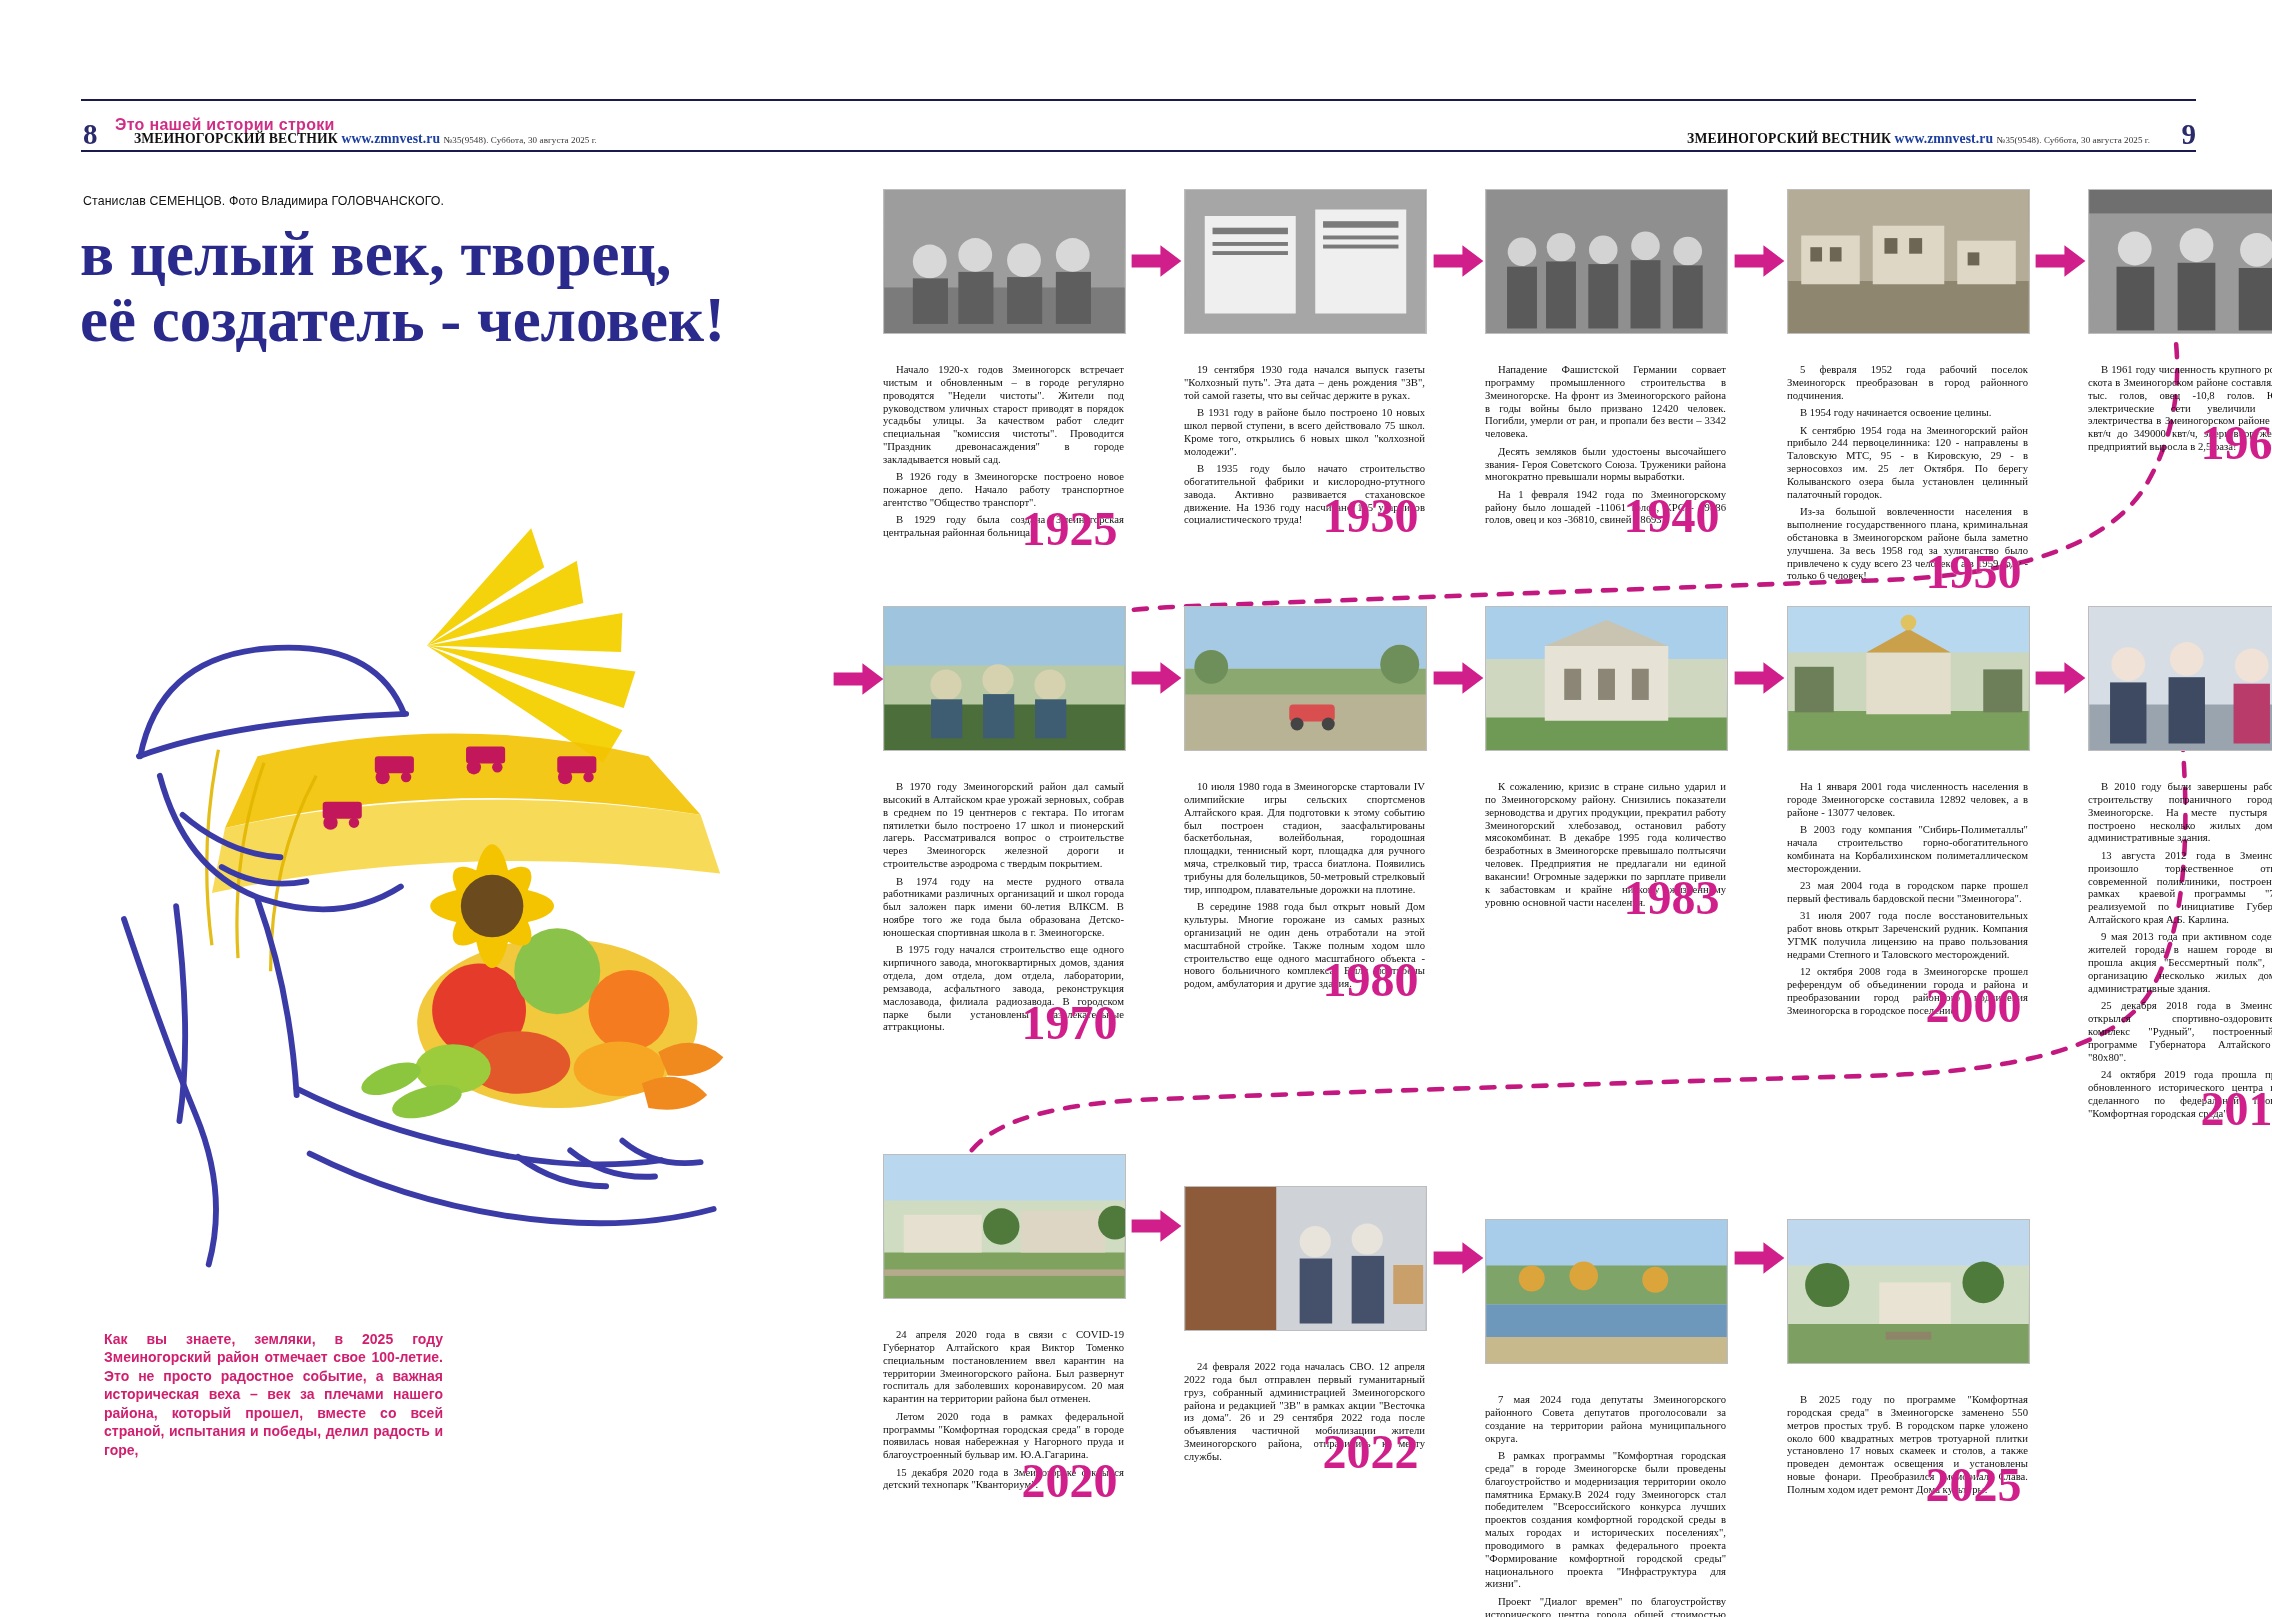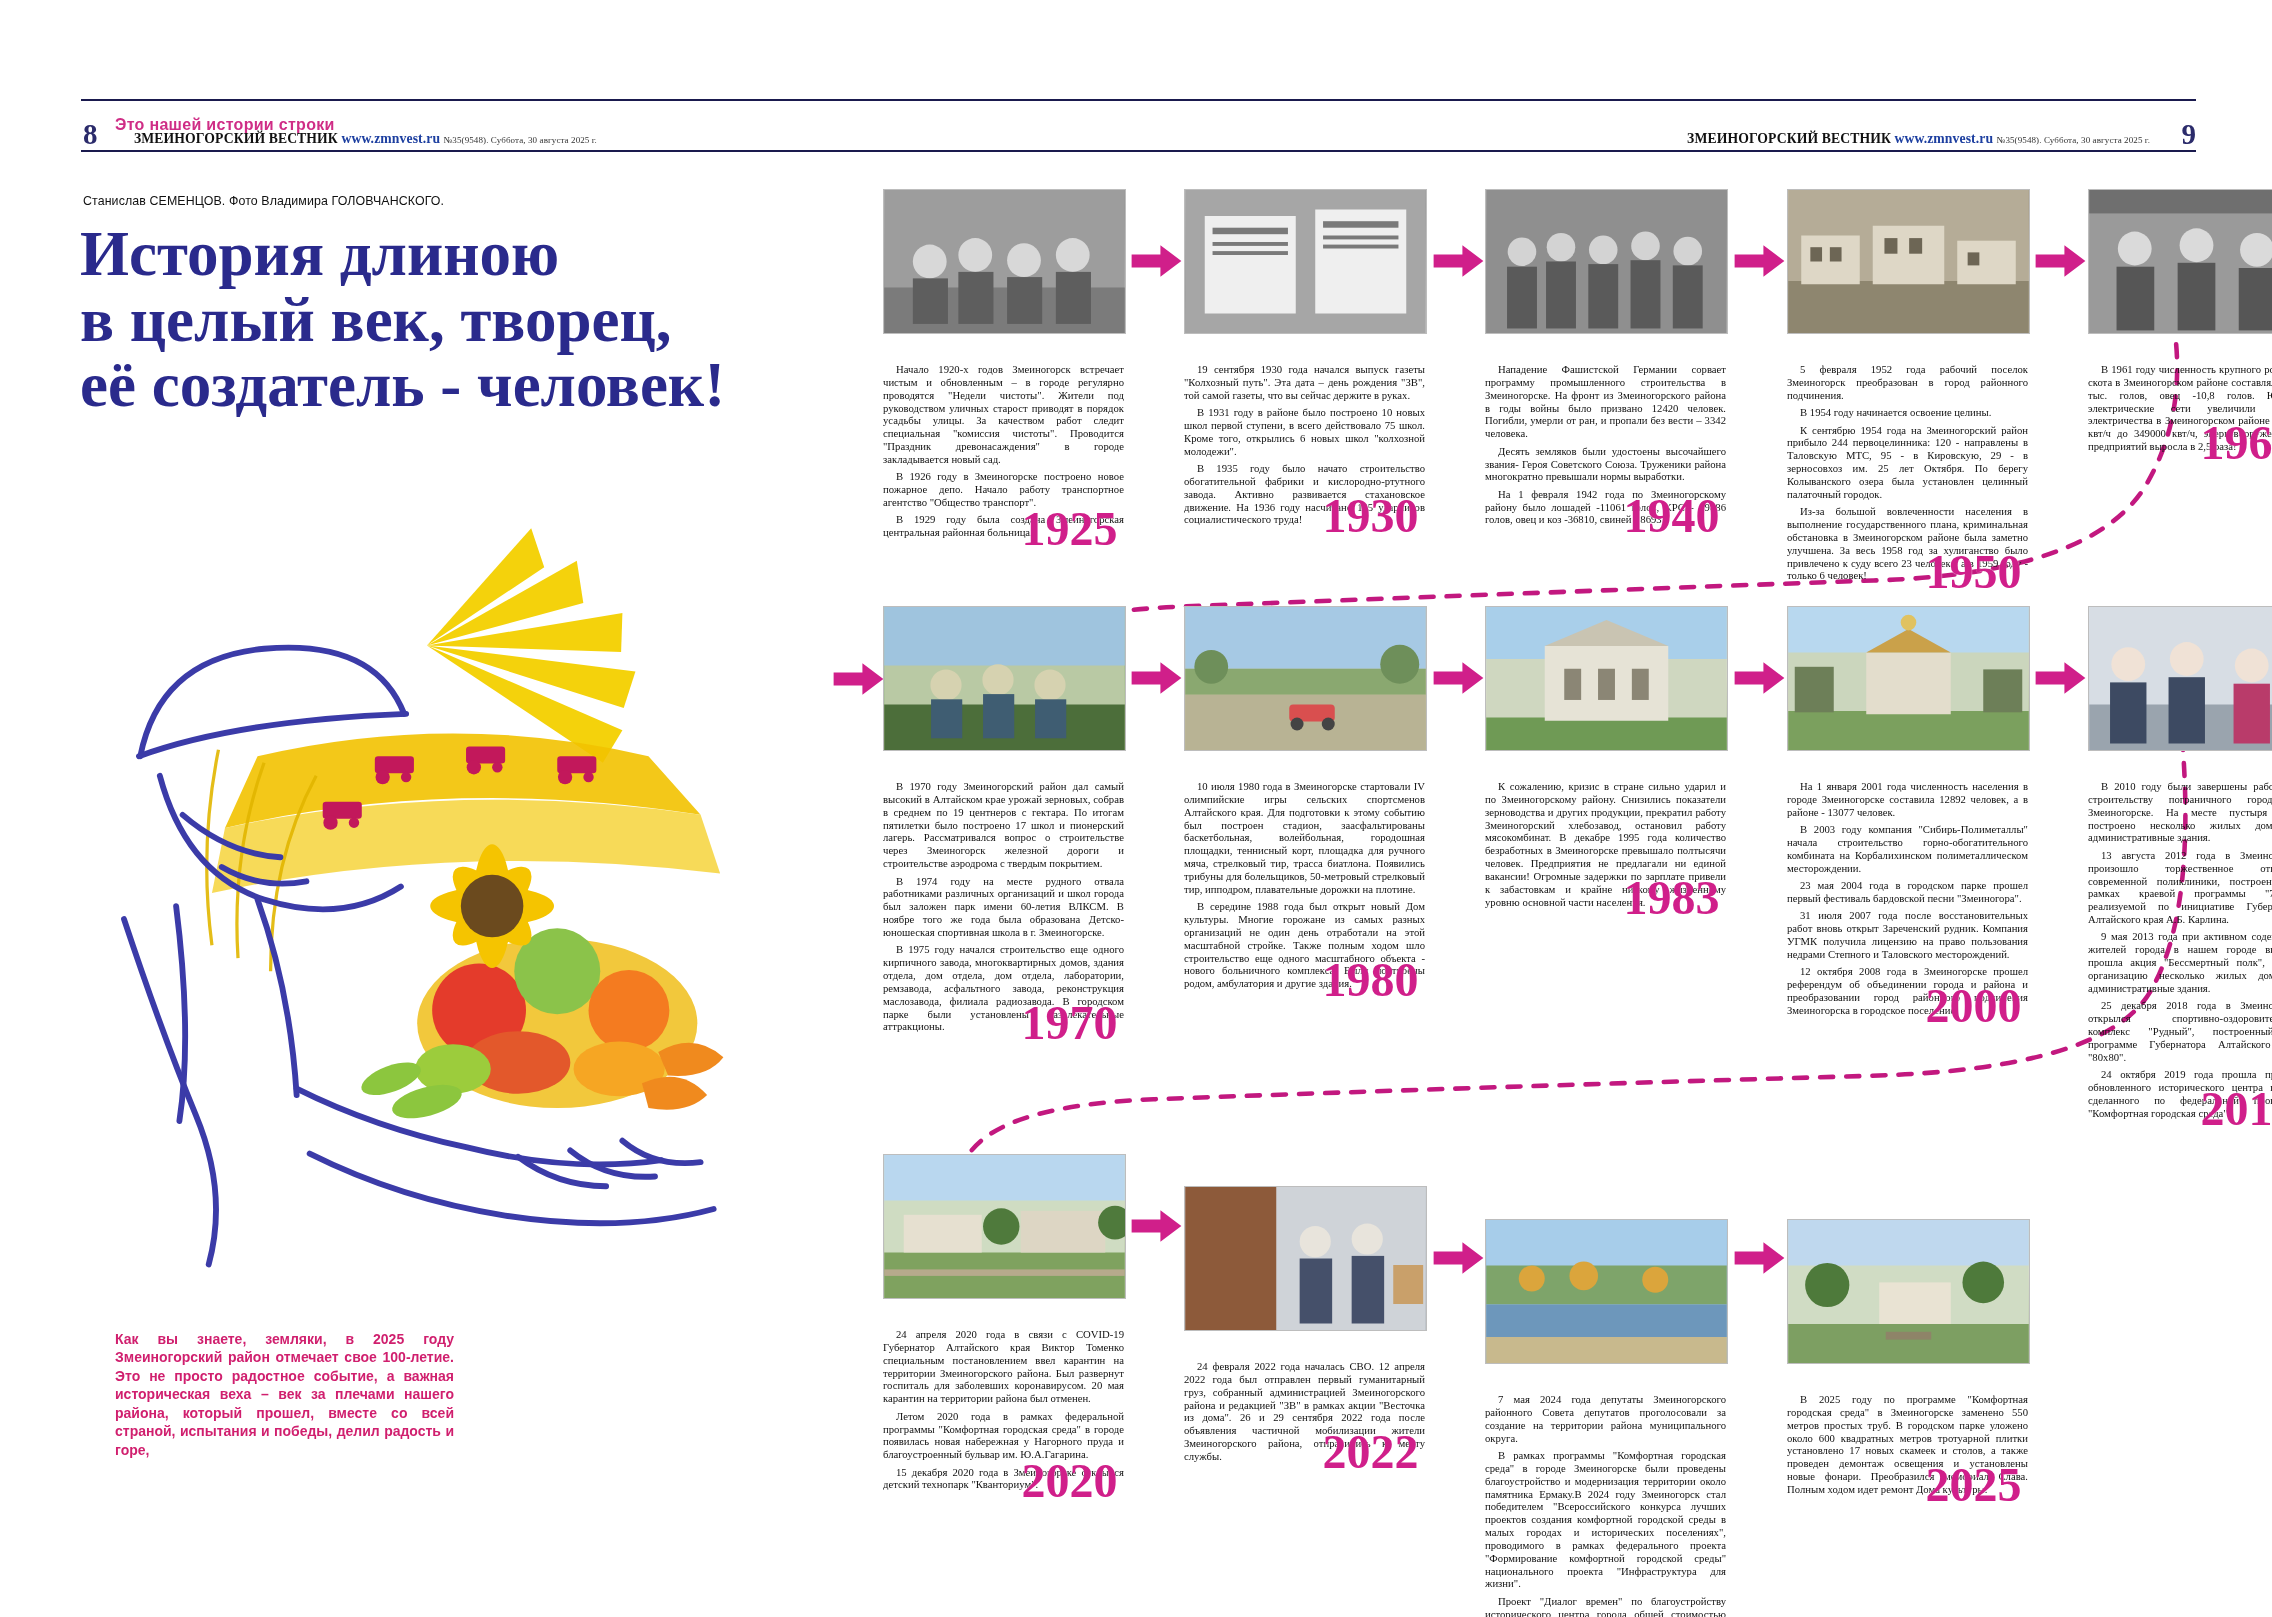--- a/index.html
+++ b/index.html
@@ -23,21 +23,21 @@
 
   
   .byline{position:absolute;left:83px;top:194px;font-family:"Liberation Sans",sans-serif;font-size:12.4px;color:#111;letter-spacing:0.1px;}
   .headline{position:absolute;left:80px;top:222px;width:795px;font-family:"Liberation Serif",serif;font-size:63px;line-height:1.04;font-weight:700;color:#2a2a8c;}
   .headline .l2{display:block;}
   .art{position:absolute;left:62px;top:450px;width:769px;height:847px;}
   .art svg{display:block;}
 
   
   .leadwrap{position:absolute;left:104px;top:1330px;width:730px;display:flex;gap:30px;}
-  .lead{font-family:"Liberation Sans",sans-serif;font-size:14px;line-height:1.32;font-weight:700;color:#d01f6e;width:339px;text-align:justify;margin-left:11px;}
+  .lead{font-family:"Liberation Sans",sans-serif;font-size:14px;line-height:1.32;font-weight:700;color:#d01f6e;width:339px;text-align:justify;}
 
   
   .tl{position:absolute;left:883px;top:189px;width:1310px;height:1376px;}
   .card{position:absolute;width:241px;}
   .photo{width:241px;height:143px;border:0.7px solid #bdbdbd;position:relative;overflow:hidden;background:#ddd;}
   .photo .ph-inner{position:absolute;inset:0;}
   .yr{position:absolute;right:6.5px;bottom:-9px;font-family:"Liberation Serif",serif;font-size:48px;font-weight:700;color:#d01f8a;line-height:1;text-shadow:0 0 1.3px #fff;}
   .txt{margin-top:29px;font-family:"Liberation Serif",serif;font-size:10.7px;line-height:1.2;text-align:justify;color:#111;}
   .txt p{margin:0 0 4.6px 0;text-indent:13px;}
   .arrow{position:absolute;width:55px;height:42px;}
@@ -77,21 +77,20 @@
       <span class="issue">№35(9548). Суббота, 30 августа 2025 г.</span>
     </div>
   </div>
   <div class="rule"></div>
   <div class="sectag">Это нашей истории строки</div>
   <div class="rule2"></div>
 
   <div class="byline">Станислав СЕМЕНЦОВ. Фото Владимира ГОЛОВЧАНСКОГО.</div>
 
   <div class="headline">
-    <span class="l2">История длиною</span>
     <span class="l2">в целый век, творец,</span>
     <span class="l2">её создатель - человек!</span>
   </div>
 
   <div class="art">
     <svg width="769" height="847" viewBox="0 0 1180 1300" xmlns="http://www.w3.org/2000/svg">
 
       <g fill="#f4d000" opacity=".95">
         <path d="M560 300 L720 120 L740 180 Z"></path>
         <path d="M560 300 L790 170 L800 235 Z"></path>

